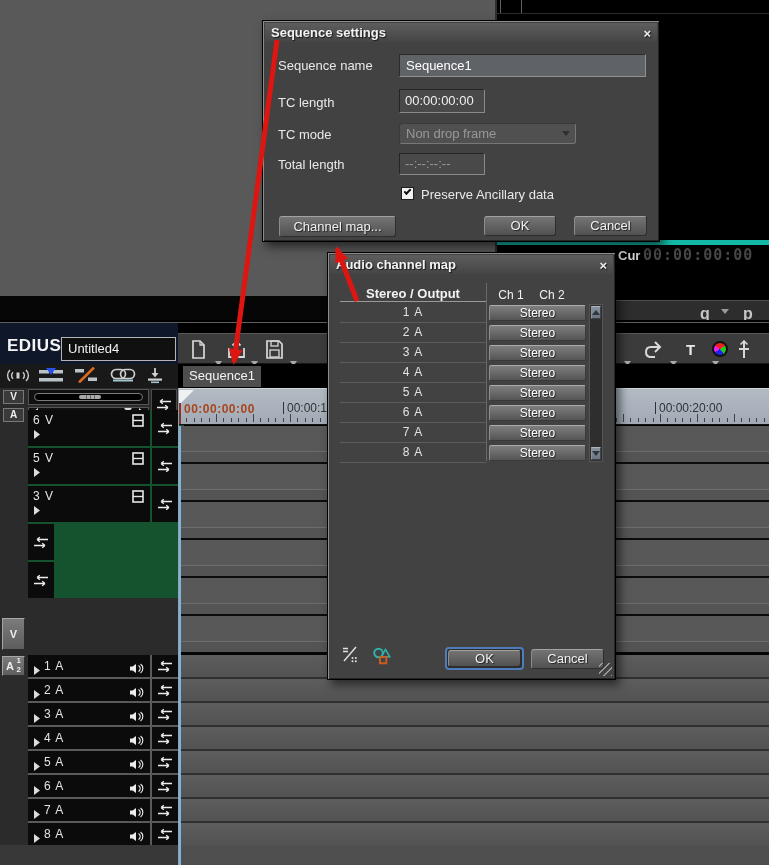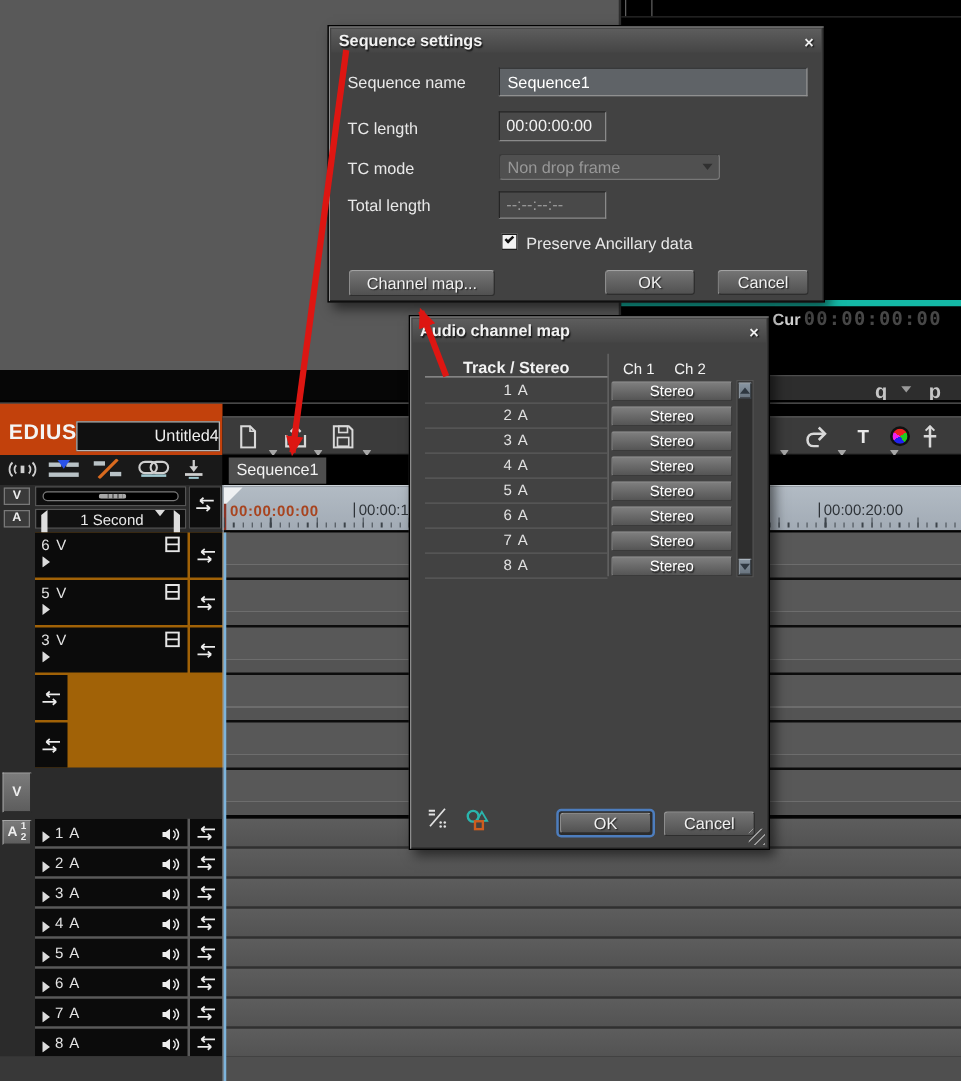--- a/index.html
+++ b/index.html
@@ -18,21 +18,21 @@
   #cur-bar { position:absolute; left:0; top:240px; width:272px; height:20px; border-top:5px solid #14b8a6; }
   #cur-label { position:absolute; left:121px; top:3px; color:#d2d2d2; font-weight:bold; font-size:13px; }
   #cur-tc { position:absolute; left:146px; top:1px; color:#474747; font-size:15px; font-weight:bold;
             font-family:"DejaVu Sans Mono", monospace; letter-spacing:1px; }
   #marker-strip { left:497px; top:300px; width:272px; height:30px; background:#2d2d2d; border-top:1px solid #4e4e4e; }
   .flagglyph { position:absolute; top:4px; color:#c6c6c6; font-weight:bold; font-size:16px; }
 
   
   #tl { left:0; top:320px; width:769px; height:545px; background:#000; }
   #tl-topline { left:0; top:2px; width:769px; height:1px; background:#5e5e5e; }
-  #hdr-left { left:0; top:3px; width:178px; height:41px; background:#c2410c;text-align:right; }
+  #hdr-left { left:0; top:3px; width:178px; height:41px; background:#0f172a; }
   #edius-logo { position:absolute; left:7px; top:13px; color:#f4f4f4; font-size:17px; font-weight:bold; letter-spacing:.5px; }
   #proj-box { position:absolute; left:61px; top:14px; width:115px; height:24px; background:#101010;
               border:1px solid #b5b5b5; color:#f0f0f0; font-size:13px; line-height:21px; padding-left:6px; }
   #toolbar { left:178px; top:13px; width:591px; height:31px; background:#3b3b3b;
              border-top:1px solid #585858; border-bottom:1px solid #161616; }
   .tbicon { position:absolute; top:5px; height:20px; display:flex; align-items:center; }
   .tbcaret { position:absolute; top:18px; }
   .wheel { display:inline-block; width:16px; height:16px; border-radius:50%;
            background:conic-gradient(#e22 0 16%,#2c2 16% 40%,#22e 40% 66%,#e2e 66% 84%,#e22 84%);
            border:2px solid #111; }
@@ -53,21 +53,21 @@
   #slider-thumb { position:absolute; left:44px; top:1px; width:22px; height:4px; background:#a8a8a8; border-radius:3px;
                   background-image:repeating-linear-gradient(90deg,#666 0 1px,transparent 1px 4px); background-position:7px 0; background-size:12px 100%; background-repeat:no-repeat; padding:0; }
   #zoom-box { position:absolute; left:28px; top:19px; width:121px; height:16px; background:#101010; border:1px solid #555;
               color:#e8e8e8; font-size:12px; }
   .tri-l { width:0;height:0;border-top:4px solid transparent;border-bottom:4px solid transparent;border-right:5px solid #ddd; }
   .tri-r { width:0;height:0;border-top:4px solid transparent;border-bottom:4px solid transparent;border-left:5px solid #ddd; }
   .tri-d { width:0;height:0;border-left:4px solid transparent;border-right:4px solid transparent;border-top:5px solid #ddd; }
   #topswap { position:absolute; left:151px; top:1px; width:26px; height:34px; background:#0d0d0d; border:1px solid #4a4a4a;
              display:flex; align-items:center; justify-content:center; }
 
-  #video-tracks { position:absolute; left:28px; top:38px; width:156px; background:#a16207; }
+  #video-tracks { position:absolute; left:28px; top:22px; width:156px; background:#14532d; }
   #audio-tracks { position:absolute; left:28px; top:267px; width:150px; background:#5a5a5a; }
   .trow { display:flex; column-gap:2px; margin-bottom:2px; }
   .trow:last-child { margin-bottom:0; }
   .tcell { position:relative; width:122px; background:#0b0b0b; }
   .tswap { width:26px; background:#0b0b0b; display:flex; align-items:center; justify-content:center; }
   .vrow .tcell, .vrow .tswap { height:36px; }
   .arow .tcell, .arow .tswap { height:22px; }
   .tlabel { position:absolute; left:5px; top:3px; color:#e4e4e4; font-size:12px; letter-spacing:1px; }
   .alabel { position:absolute; left:16px; top:4px; color:#e4e4e4; font-size:12px; letter-spacing:1px; }
   .filmicon { position:absolute; right:6px; top:3px; }
@@ -631,21 +631,21 @@
     <div class="abs btn3d" style="left:16px;top:195px;width:117px;height:21px;line-height:19px">Channel map...</div>
     <div class="abs btn3d" style="left:221px;top:195px;width:72px;height:20px;line-height:18px">OK</div>
     <div class="abs btn3d" style="left:311px;top:195px;width:73px;height:20px;line-height:18px">Cancel</div>
   </div>
 
   <div class="abs dlg" id="audio-dlg">
     <div class="titlebar">
       <span>Audio channel map</span>
       <span class="closex">×</span>
     </div>
-    <span class="colhdr" style="left:12px;top:33px;width:146px;text-align:center;font-weight:bold;font-size:13px">Track / Stereo</span>
+    <span class="colhdr" style="left:12px;top:33px;width:146px;text-align:center;font-weight:bold;font-size:13px">Stereo / Output</span>
     <span class="colhdr" style="left:162px;top:35px;width:42px;text-align:center">Ch 1</span>
     <span class="colhdr" style="left:203px;top:35px;width:42px;text-align:center">Ch 2</span>
     <div id="cmap-vline"></div>
     <div id="cmap-hline"></div>
     <div id="cmap-rows">
         <div class="crow">
       <span class="clabel">1 A</span>
       <div class="cbtn">Stereo</div>
     </div>
         <div class="crow">

